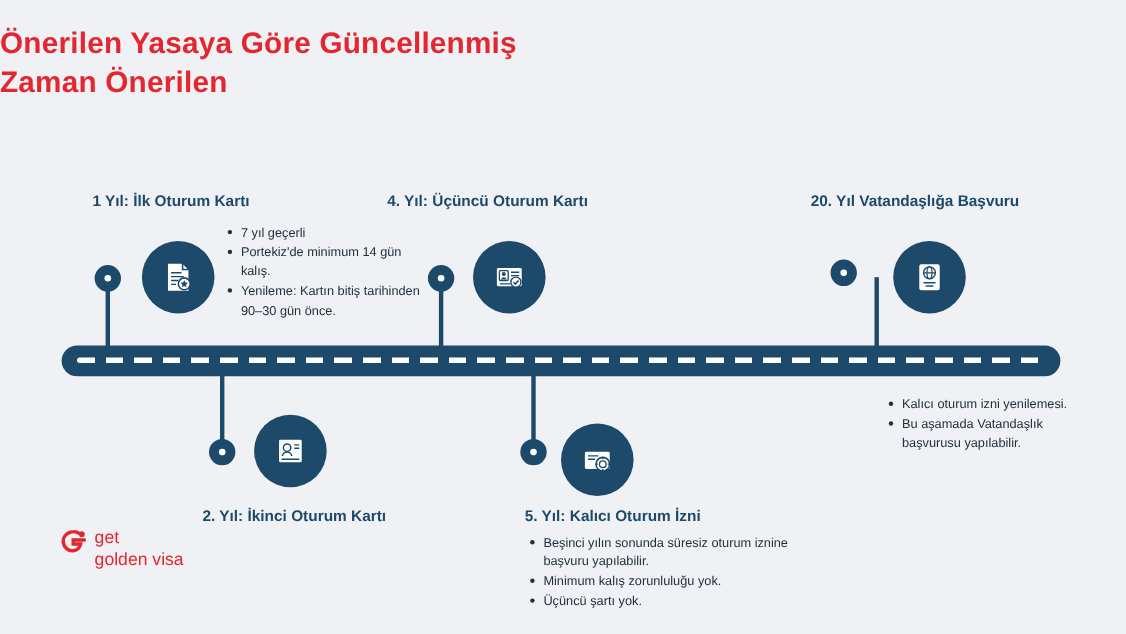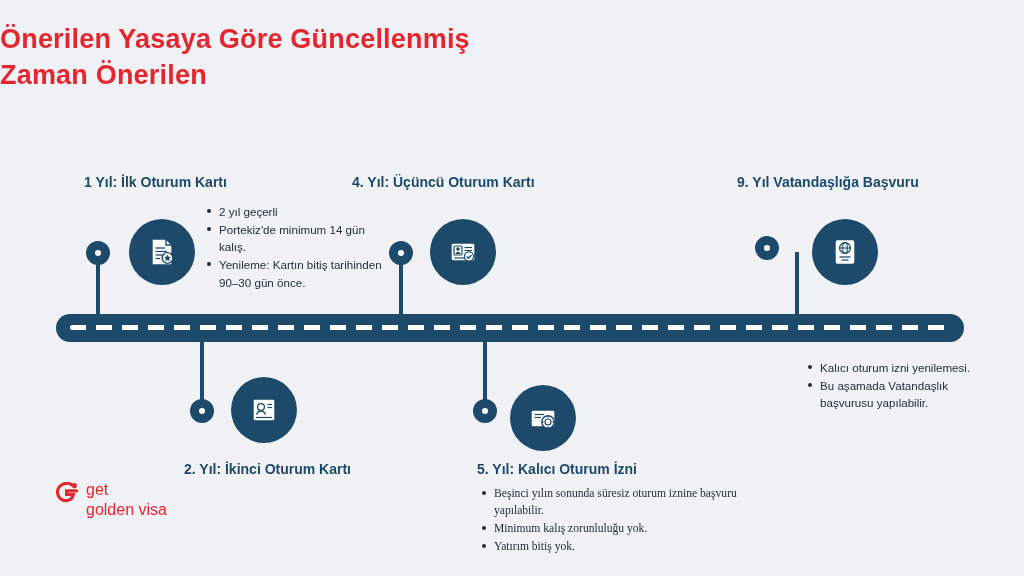--- a/index.html
+++ b/index.html
@@ -188,21 +188,21 @@
           <line x1="10.5" y1="23.5" x2="15" y2="23.5"></line>
         </g>
         <circle cx="22.5" cy="23" r="5.4" fill="#fff" stroke="#1d4a6b" stroke-width="1.4"></circle>
         <path d="M22.5 19.6 l1 2.2 2.4.3 -1.8 1.7.5 2.4 -2.1-1.2 -2.1 1.2.5-2.4 -1.8-1.7 2.4-.3z" fill="#1d4a6b"></path>
       </svg>
     </span>
   </div>
   <div class="stepheading" style="left:84px; top:174px;">1 Yıl: İlk Oturum Kartı</div>
   <div class="bullets" style="left:207px; top:203px; width:180px;">
     <ul>
-      <li>2 yıl geçerli</li>
+      <li>7 yıl geçerli</li>
       <li>Portekiz'de minimum 14 gün kalış.</li>
       <li>Yenileme: Kartın bitiş tarihinden 90–30 gün önce.</li>
     </ul>
   </div>
 
   <div class="conn" style="left:200px; top:334px; height:78px;"></div>
   <div class="node big" style="left:190px; top:399px;">
       <span class="inner"></span>
     </div>
   <div class="iconcircle" style="left:231px; top:377px;">
@@ -262,25 +262,25 @@
         <g stroke="#1d4a6b" stroke-width="1.2">
           <line x1="22" y1="14.8" x2="22" y2="16.6"></line>
           <line x1="22" y1="25.4" x2="22" y2="27.2"></line>
           <line x1="15.8" y1="21" x2="17.6" y2="21"></line>
           <line x1="26.4" y1="21" x2="28.2" y2="21"></line>
         </g>
       </svg>
     </span>
   </div>
   <div class="stepheading" style="left:477px; top:461px;">5. Yıl: Kalıcı Oturum İzni</div>
-  <div class="bullets" style="left:482px; top:485px; width:265px;font-family:Liberation Serif, serif;">
+  <div class="bullets" style="left:482px; top:485px; width:265px;">
     <ul>
       <li>Beşinci yılın sonunda süresiz oturum iznine başvuru yapılabilir.</li>
       <li>Minimum kalış zorunluluğu yok.</li>
-      <li>Yatırım bitiş yok.</li>
+      <li>Üçüncü şartı yok.</li>
     </ul>
   </div>
 
   <div class="conn" style="left:795px; top:252px; height:72px;"></div>
   <div class="node big" style="left:755px; top:236px; background:#1d4a6b;">
       <span class="inner"></span>
     </div>
   <div class="iconcircle" style="left:812px; top:219px;">
     <span>
       <svg width="34" height="34" viewBox="0 0 34 34" fill="none">
@@ -288,21 +288,21 @@
         <circle cx="17" cy="13" r="5.4" fill="none" stroke="#1d4a6b" stroke-width="1.3"></circle>
         <ellipse cx="17" cy="13" rx="2.3" ry="5.4" fill="none" stroke="#1d4a6b" stroke-width="1.1"></ellipse>
         <line x1="11.6" y1="13" x2="22.4" y2="13" stroke="#1d4a6b" stroke-width="1.1"></line>
         <g stroke="#1d4a6b" stroke-width="1.3">
           <line x1="11.5" y1="22" x2="22.5" y2="22"></line>
           <line x1="13.5" y1="25" x2="20.5" y2="25"></line>
         </g>
       </svg>
     </span>
   </div>
-  <div class="stepheading" style="left:737px; top:174px;">9. Yıl  Vatandaşlığa Başvuru</div>
+  <div class="stepheading" style="left:737px; top:174px;">20. Yıl  Vatandaşlığa Başvuru</div>
   <div class="bullets" style="left:808px; top:359px; width:190px;">
     <ul>
       <li>Kalıcı oturum izni yenilemesi.</li>
       <li>Bu aşamada Vatandaşlık başvurusu yapılabilir.</li>
     </ul>
   </div>
 
   <div id="logo">
     <span class="mark">
       <svg width="26" height="28" viewBox="0 0 26 28" fill="none">

